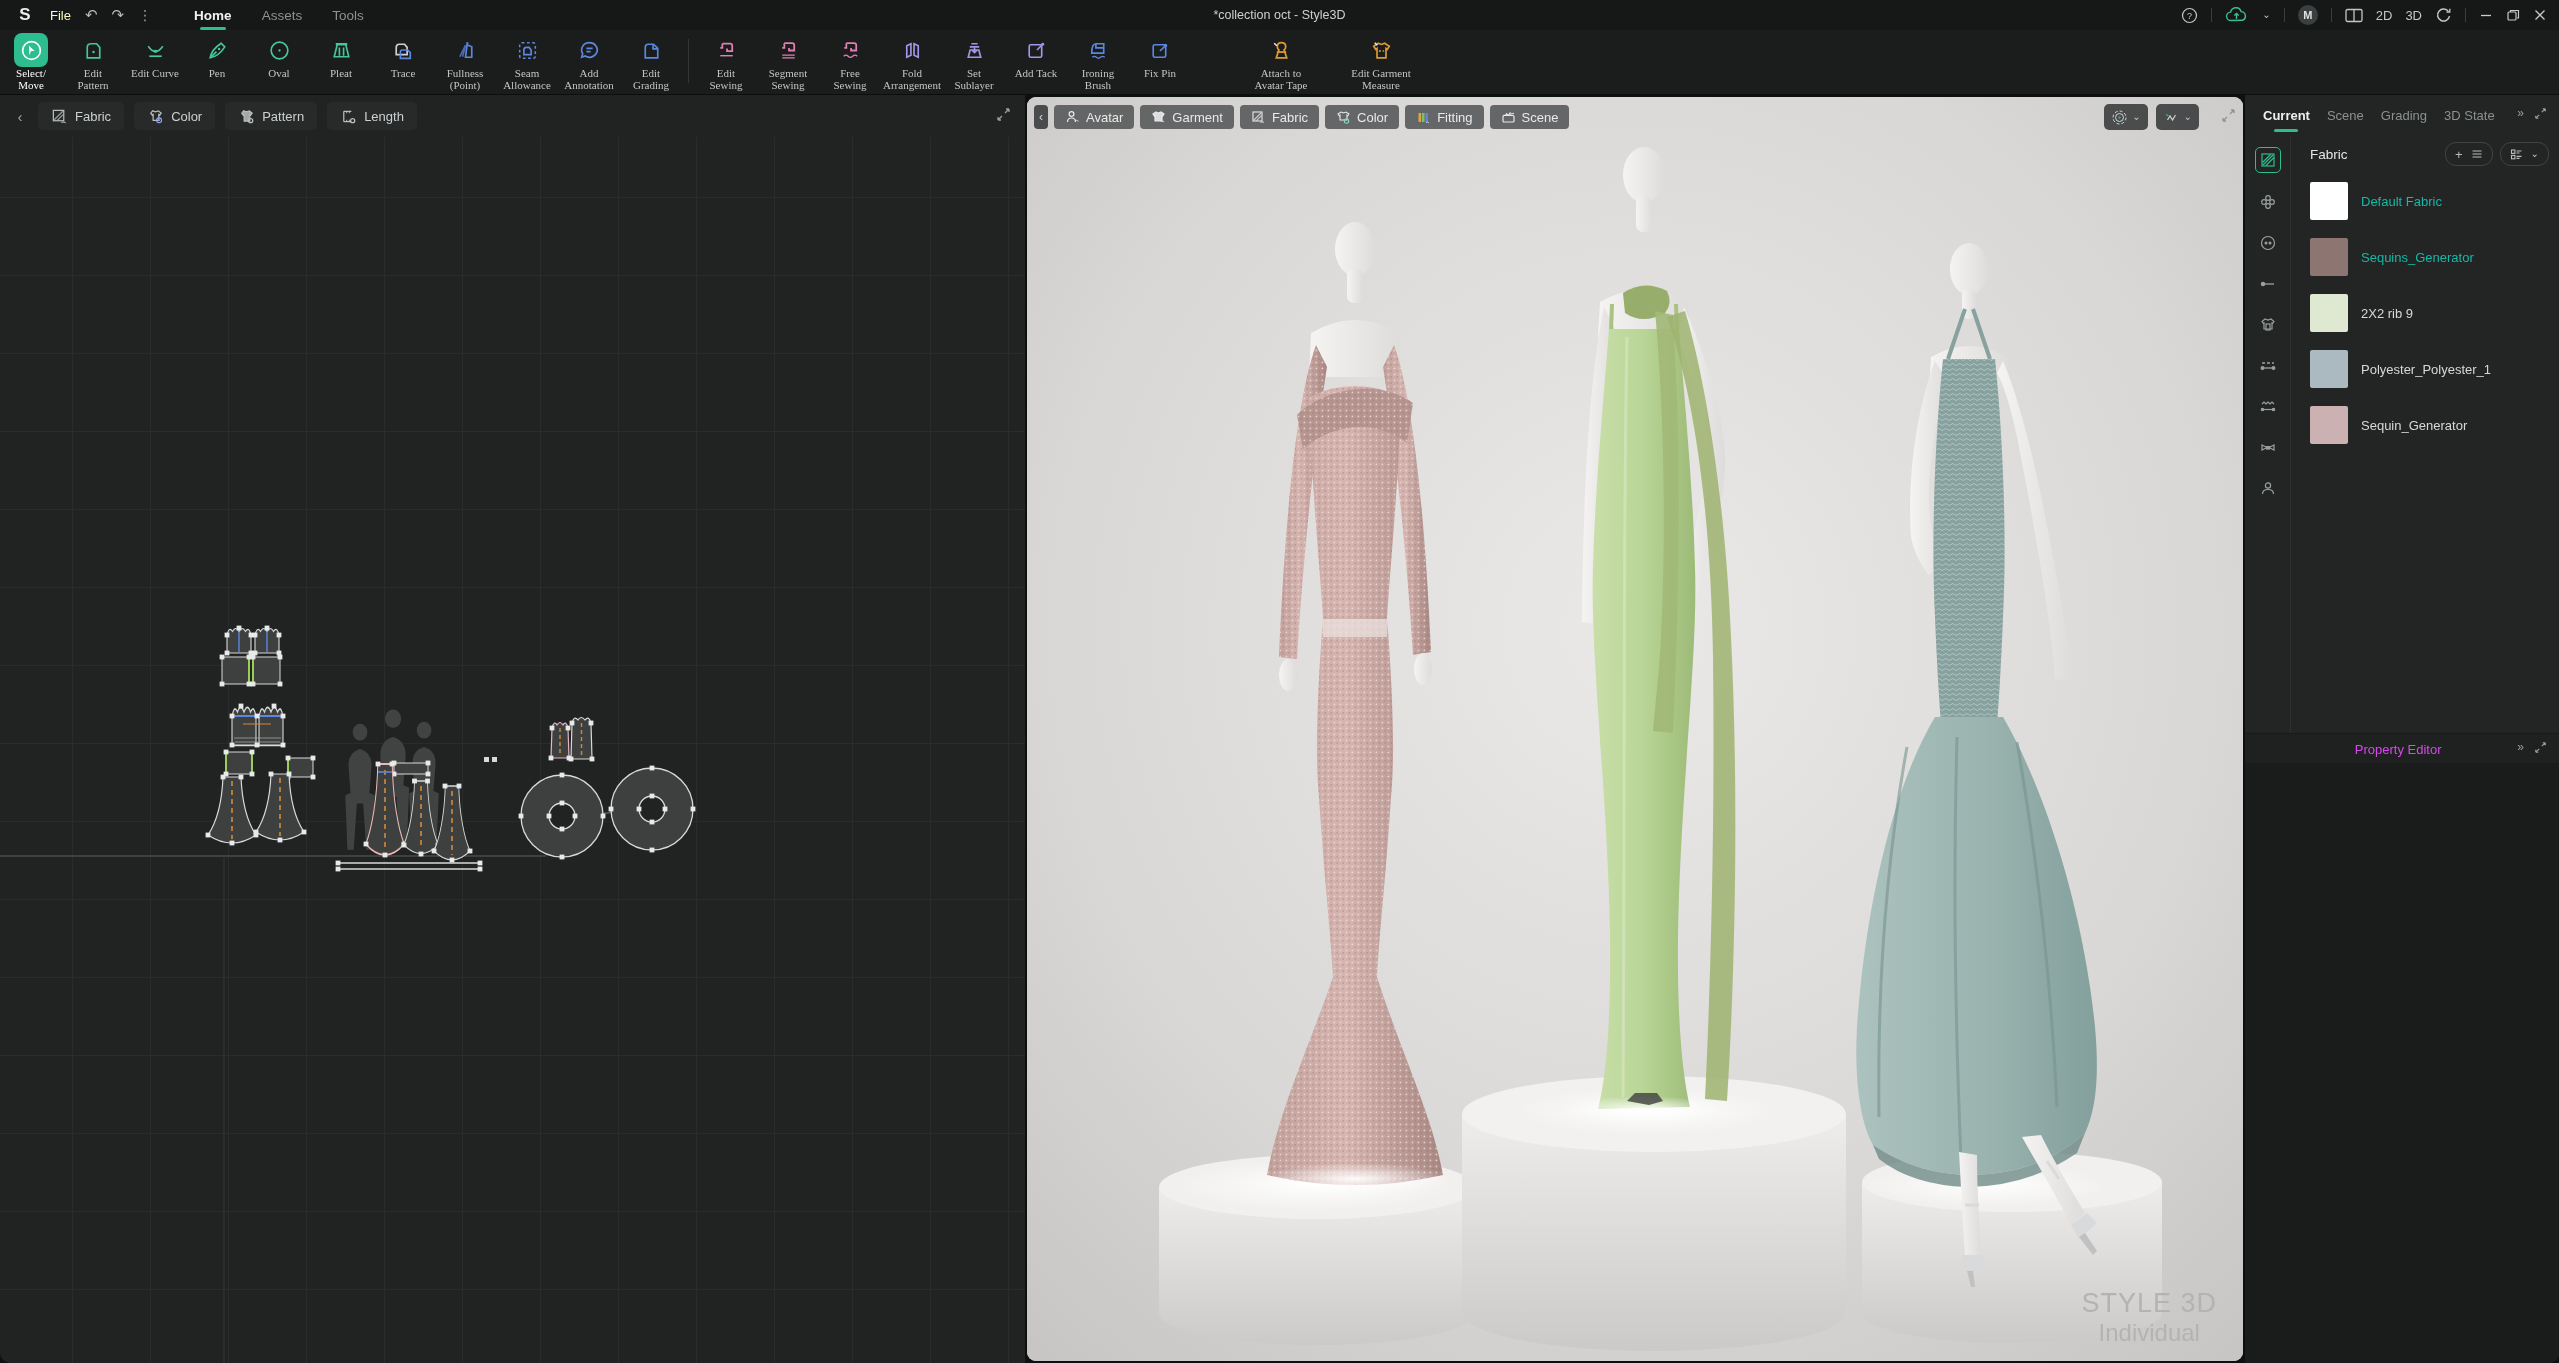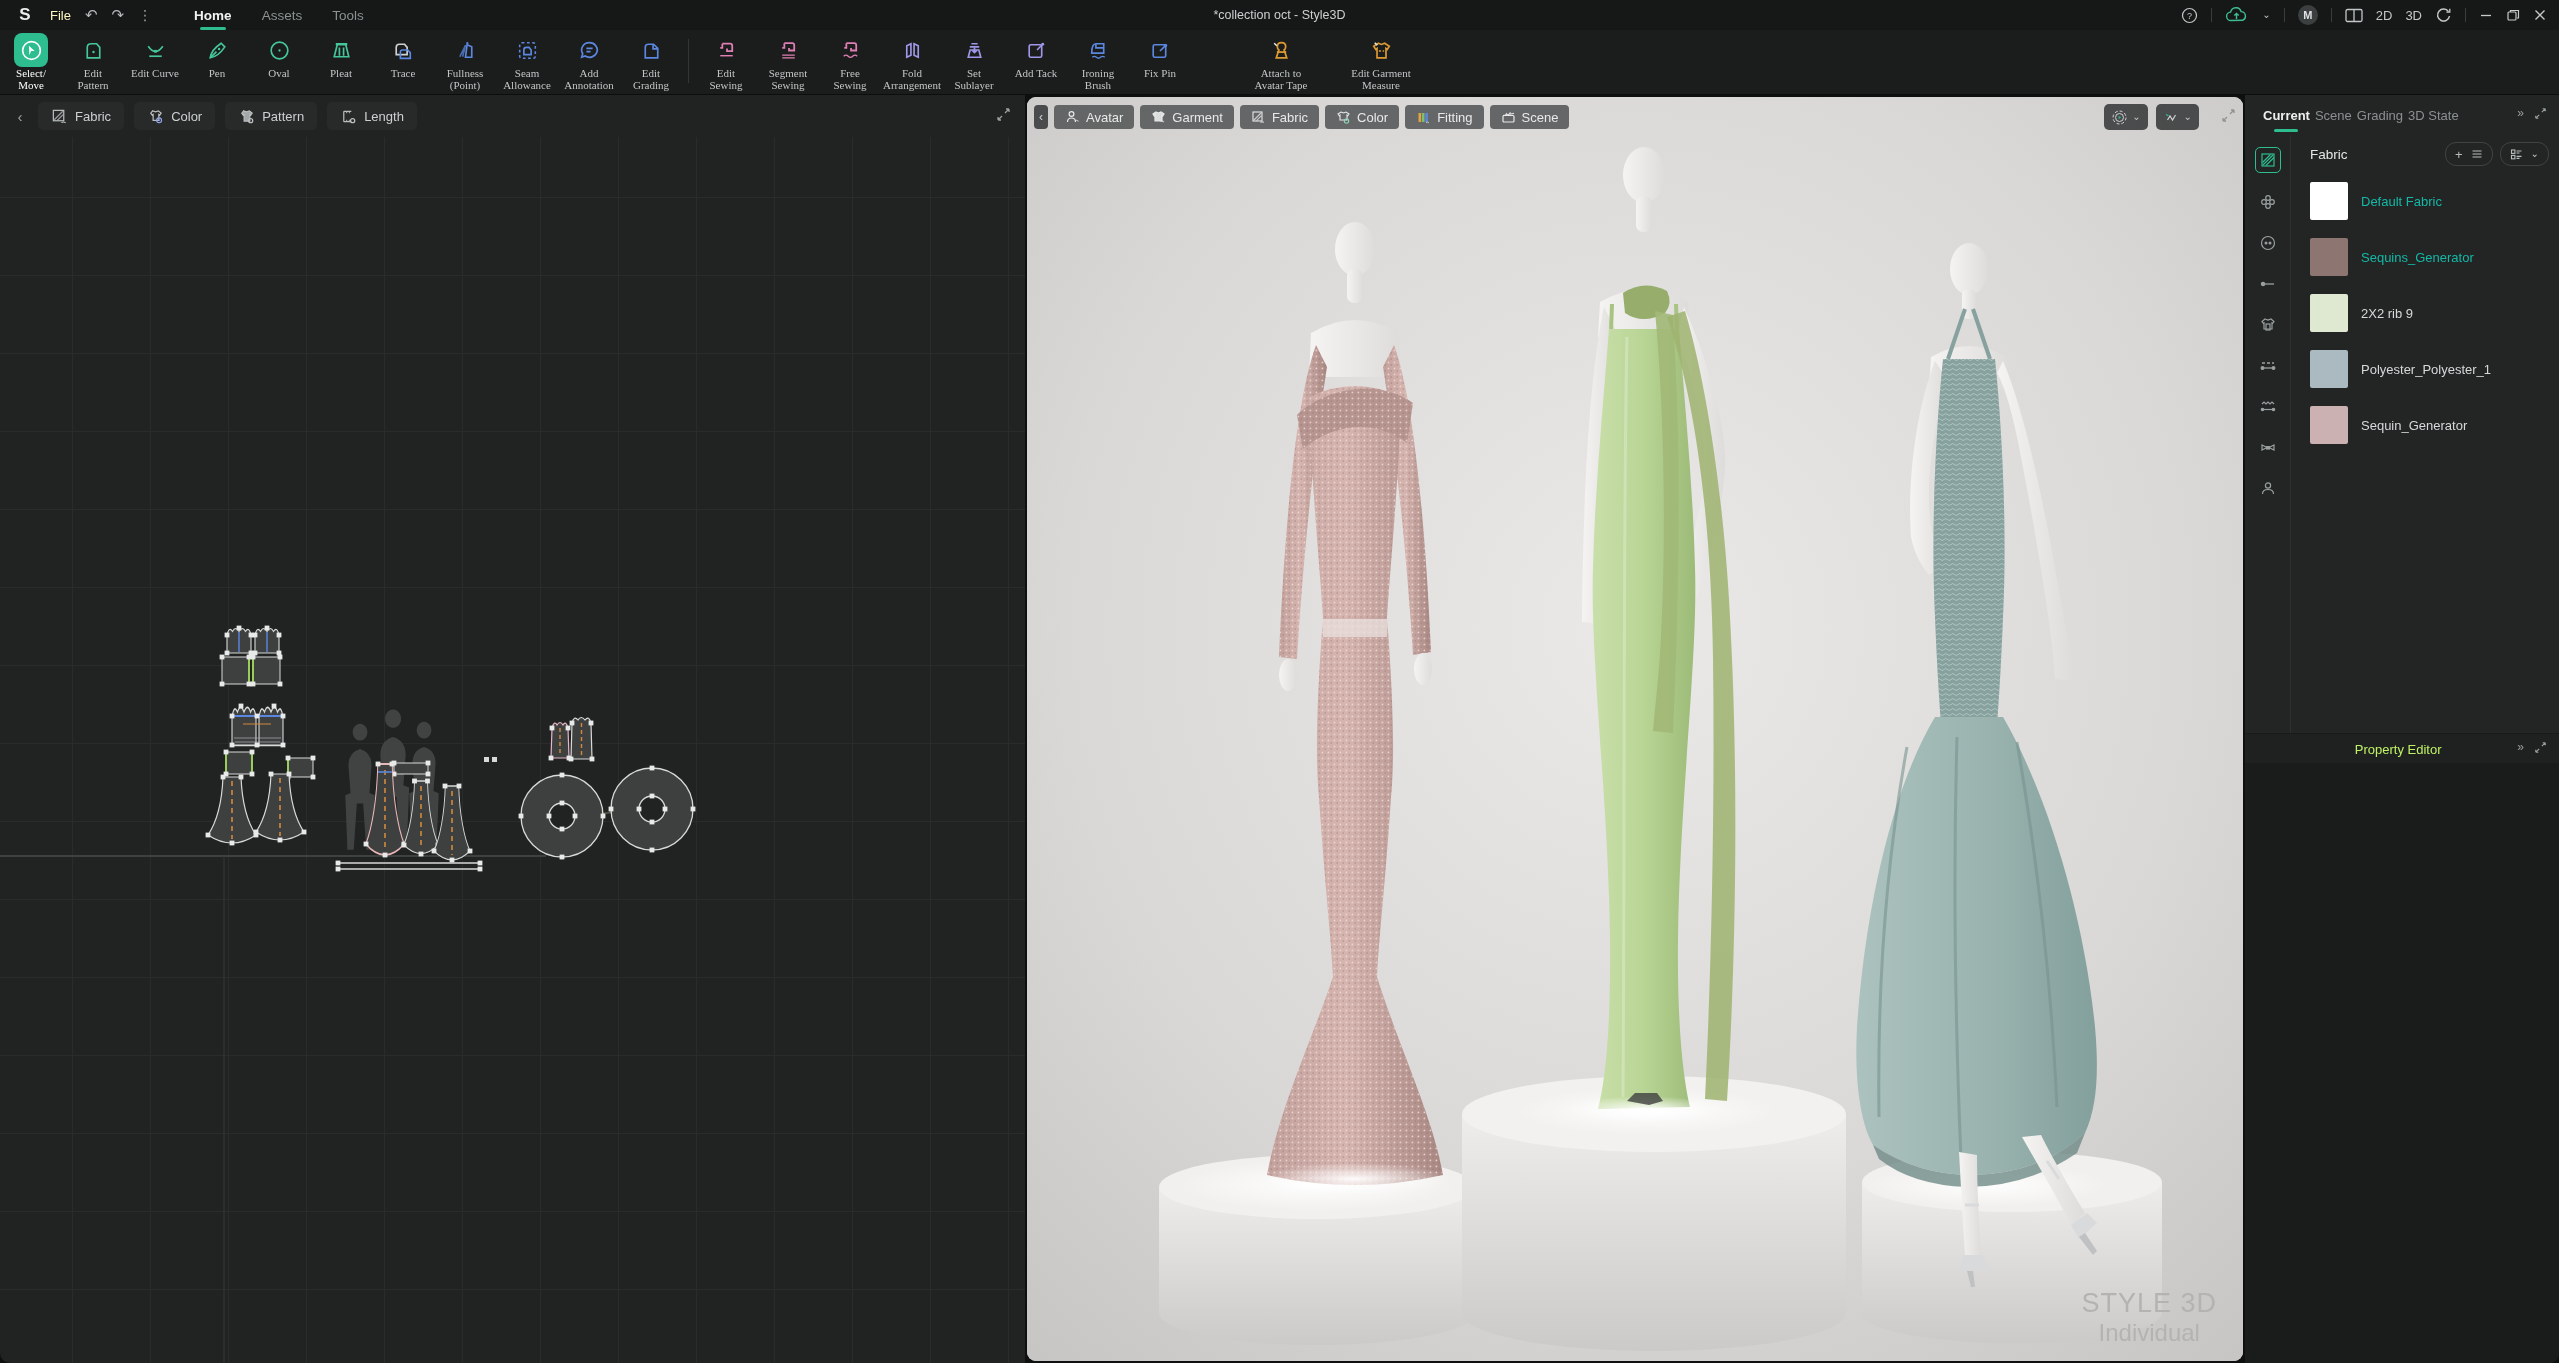--- a/index.html
+++ b/index.html
@@ -52,42 +52,42 @@
   .vp-btn svg{width:15px;height:15px;}
   .vp-right{margin-left:auto;display:flex;align-items:center;gap:8px;}
   .vp-dd{height:26px;background:rgba(62,64,65,.92);border-radius:5px;display:flex;align-items:center;gap:4px;padding:0 7px;color:#cfd2d2;}
   .vp-dd svg{width:17px;height:17px;}
   .caret{font-size:10px;color:#c3c6c6;transform:translateY(-1px);}
   #watermark{position:absolute;right:26px;bottom:14px;text-align:center;color:#b4b3b1;}
   #watermark .l1{font-size:27px;letter-spacing:1px;}
   #watermark .l2{font-size:24px;}
   
   #right-panel{position:absolute;left:2245px;top:0;width:314px;height:1268px;background:#232525;border-radius:0 0 10px 0;overflow:hidden;}
-  #rp-tabbar{position:absolute;left:0;top:0;width:314px;height:40px;display:flex;align-items:center;gap:5px;padding-left:18px;box-sizing:border-box;background:#232525;}
+  #rp-tabbar{position:absolute;left:0;top:0;width:314px;height:40px;display:flex;align-items:center;gap:17px;padding-left:18px;box-sizing:border-box;background:#232525;}
   .rp-tab{font-size:13px;color:#8b9090;position:relative;}
   .rp-tab.active{color:#eef0f0;font-weight:bold;}
   .rp-tab.active:after{content:"";position:absolute;left:50%;transform:translateX(-50%);bottom:-9px;width:24px;height:3px;border-radius:2px;background:#2ebd8f;}
   .rp-tab-icons{margin-left:auto;display:flex;gap:10px;padding-right:12px;color:#9a9e9e;}
   #rp-strip{position:absolute;left:0;top:40px;width:46px;height:598px;display:flex;flex-direction:column;align-items:center;gap:17px;padding-top:12px;box-sizing:border-box;border-right:1px solid #2e3030;}
   .strip-ico{width:24px;height:24px;display:flex;align-items:center;justify-content:center;color:#9aa0a0;}
   .strip-ico.active{border:1.5px solid #2ebd8f;border-radius:5px;color:#2ebd8f;}
   .strip-bottom{position:absolute;left:0;top:690px;width:46px;display:flex;justify-content:center;}
   #rp-list{position:absolute;left:47px;top:40px;width:267px;height:598px;}
   .rp-header{display:flex;align-items:center;height:38px;padding:0 10px 0 18px;}
   .rp-title{font-size:13.5px;color:#e4e6e6;}
   .hdr-group{margin-left:auto;display:flex;gap:7px;}
   .pill{height:22px;border:1px solid #404343;border-radius:11px;display:flex;align-items:center;gap:8px;padding:0 9px;color:#b9bdbd;font-size:13px;}
   .fab-item{display:flex;align-items:center;gap:13px;height:56px;padding-left:18px;}
   .fab-sw{position:relative;width:38px;height:38px;border-radius:2px;flex:none;}
   .fab-name{font-size:13px;color:#d6d9d9;}
   .fab-name.muted{color:#14b8a6;}
   .sw-check{position:absolute;right:-1px;bottom:-1px;width:0;height:0;border-left:16px solid transparent;border-bottom:16px solid #2ebd8f;}
   .sw-check:after{content:"✓";position:absolute;left:-11px;top:3px;font-size:9px;color:#fff;}
   #rp-propbar{position:absolute;left:0;top:638px;width:314px;height:30px;background:#1f2121;border-top:1px solid #191b1b;display:flex;align-items:center;}
-  #rp-propbar .lbl{flex:1;text-align:center;font-size:13px;color:#bef264;padding-left:34px;}
+  #rp-propbar .lbl{flex:1;text-align:center;font-size:13px;color:#d946ef;padding-left:34px;}
   #rp-propbar .icons{display:flex;gap:10px;padding-right:12px;color:#9a9e9e;}
   #rp-bottom{position:absolute;left:0;top:668px;width:314px;height:600px;background:#1a1b1b;}
   .mini{font-size:12px;color:#9a9e9e;}
 </style>
 </head>
 <body>
 
 <div id="titlebar">
   <div class="tb-left">
     <span class="logo">S</span>

